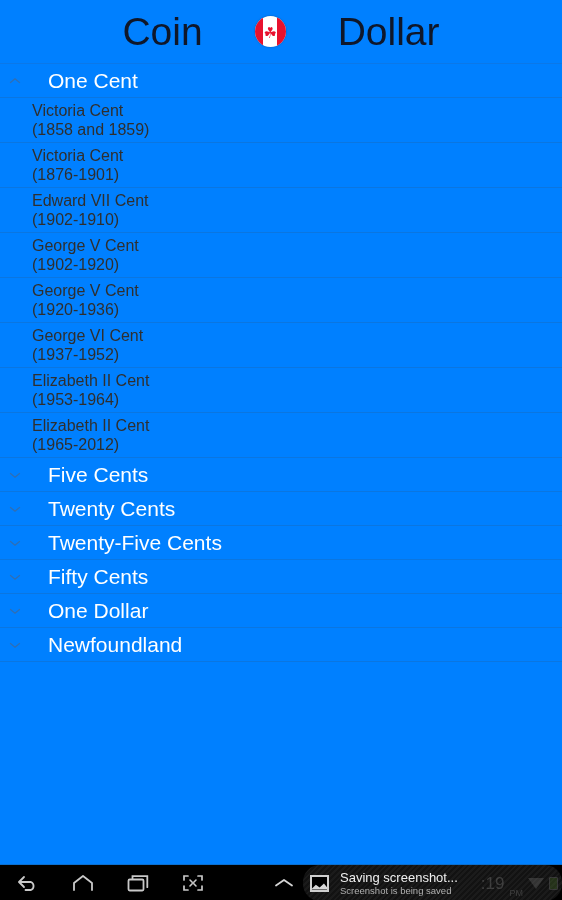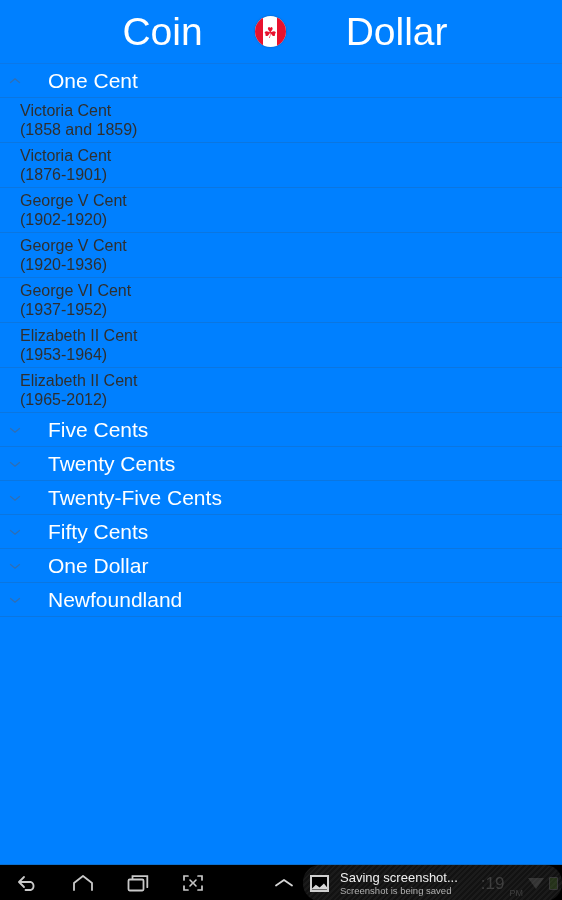--- a/index.html
+++ b/index.html
@@ -27,24 +27,23 @@
     background:#0080FF;
     display:flex;
     align-items:center;
     justify-content:center;
     gap:52px;
     border-bottom:1px solid #0b78e8;
   }
   .title-word {
     font-size:39px;
     font-weight:400;
-    color:#ffffff;
+    color:#0f172a;
     letter-spacing:0px;
     line-height:1;
-    margin-left:8px;
   }
   .flag-icon {
     width:31px; height:31px;
     border-radius:50%;
     overflow:hidden;
     position:relative;
     flex:0 0 31px;
     box-shadow:0 0 2px rgba(0,0,0,0.35);
     background:#fff;
   }
@@ -98,21 +97,21 @@
     margin-top:-7px;
     display:flex;
     align-items:center;
     justify-content:center;
   }
   .chev svg { display:block; }
 
   
   .row.child {
     height:45px;
-    padding-left:20px;
+    padding-left:32px;
     flex-direction:column;
     align-items:flex-start;
     justify-content:center;
   }
   .row.child .cname,
   .row.child .cyears {
     font-size:16px;
     font-weight:400;
     color:#2f2f2f;
     line-height:19px;
@@ -267,20 +266,24 @@
         </span>
         <span class="label">One Cent</span>
       </div>
       <div class="row child">
         <span class="cname">Victoria Cent</span>
         <span class="cyears">(1858 and 1859)</span>
       </div>
       <div class="row child">
         <span class="cname">Victoria Cent</span>
         <span class="cyears">(1876-1901)</span>
+      </div>
+      <div class="row child">
+        <span class="cname">Edward VII Cent</span>
+        <span class="cyears">(1902-1910)</span>
       </div>
       <div class="row child">
         <span class="cname">George V Cent</span>
         <span class="cyears">(1902-1920)</span>
       </div>
       <div class="row child">
         <span class="cname">George V Cent</span>
         <span class="cyears">(1920-1936)</span>
       </div>
       <div class="row child">

